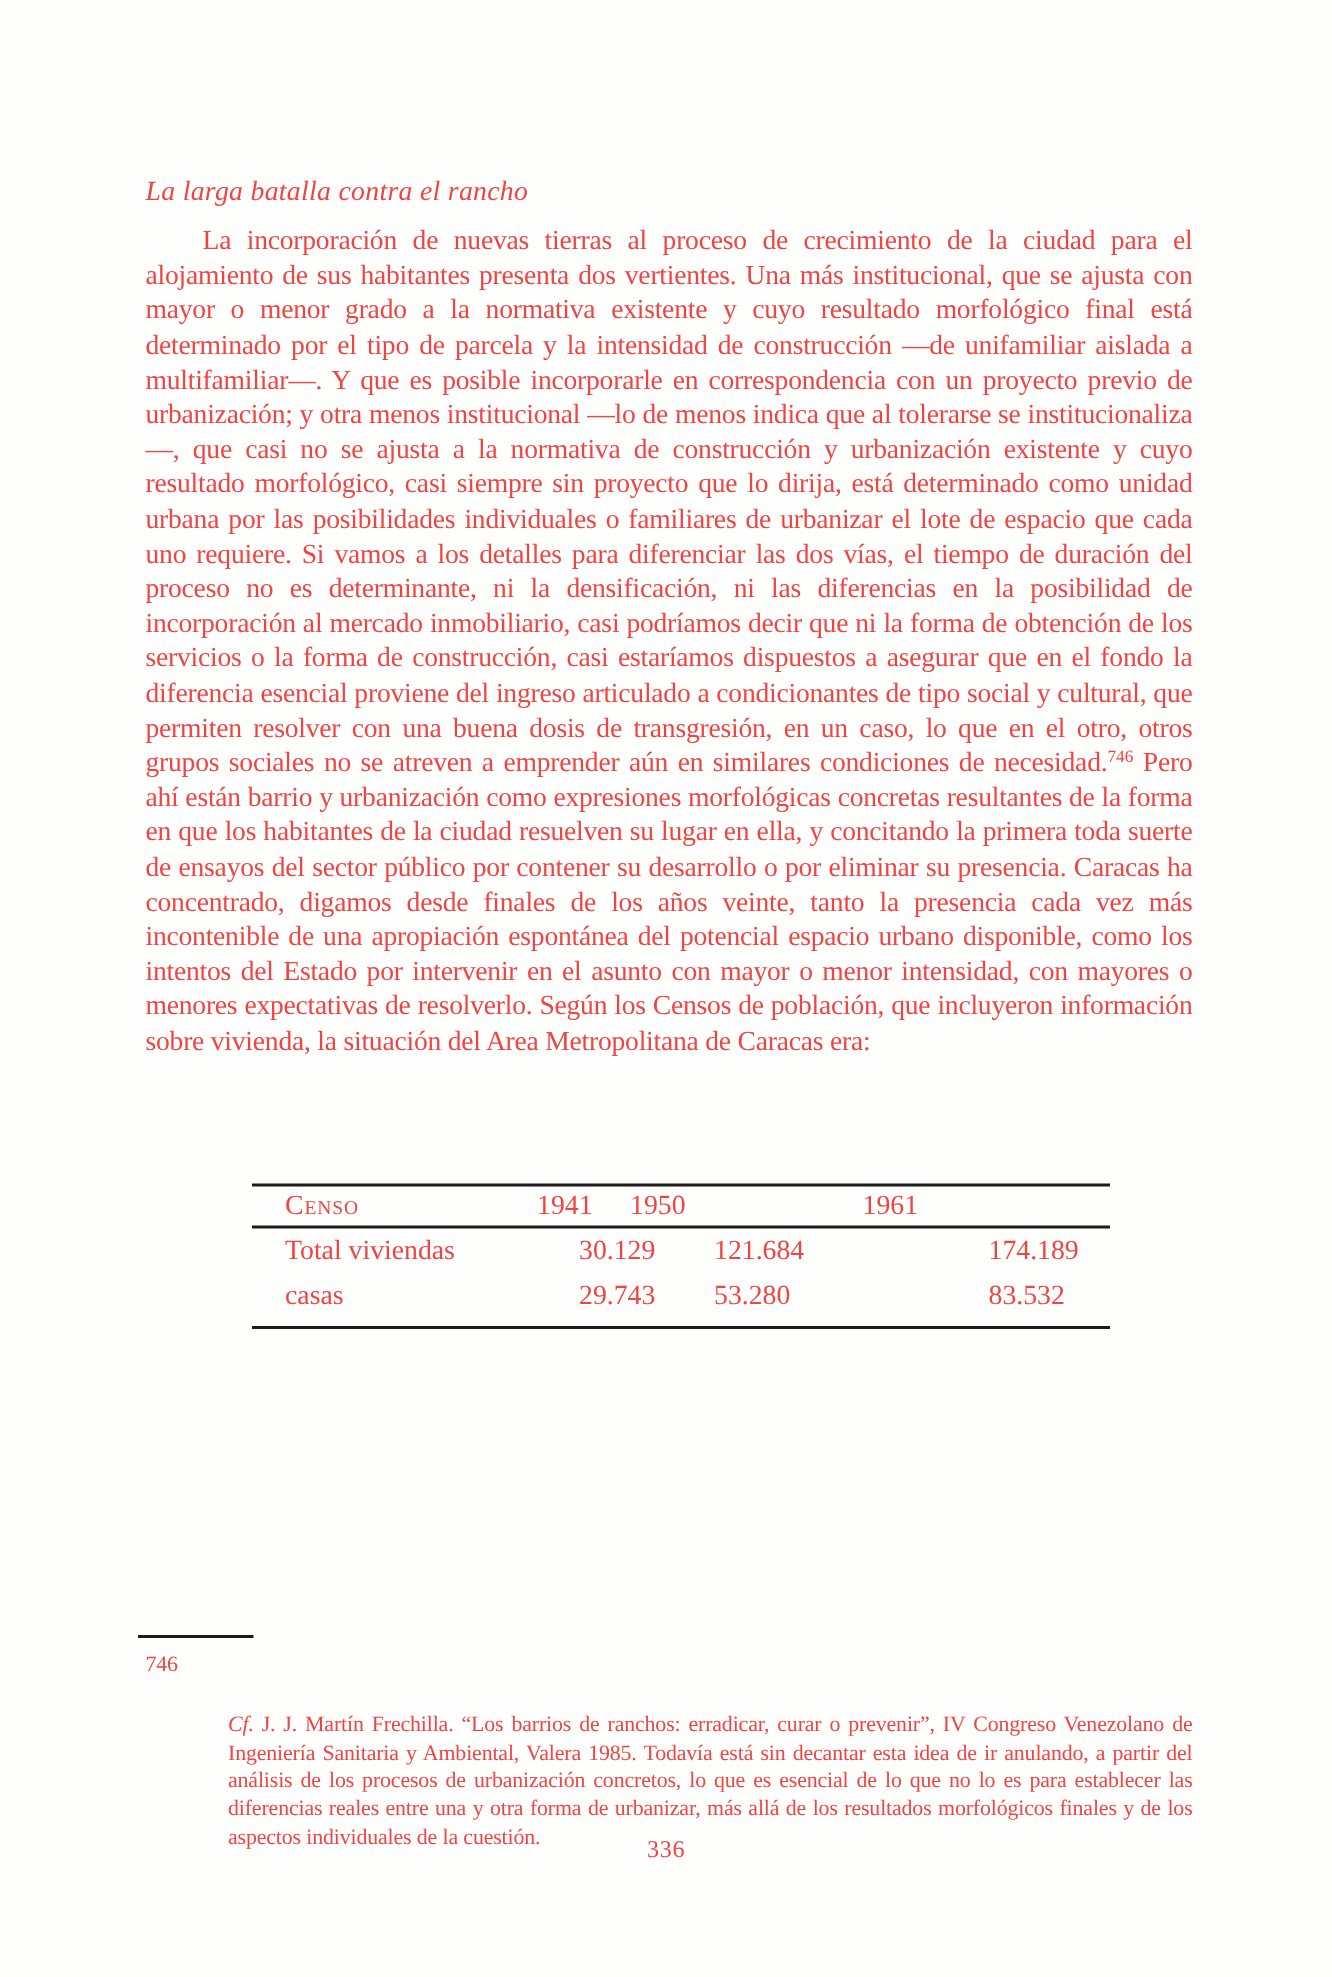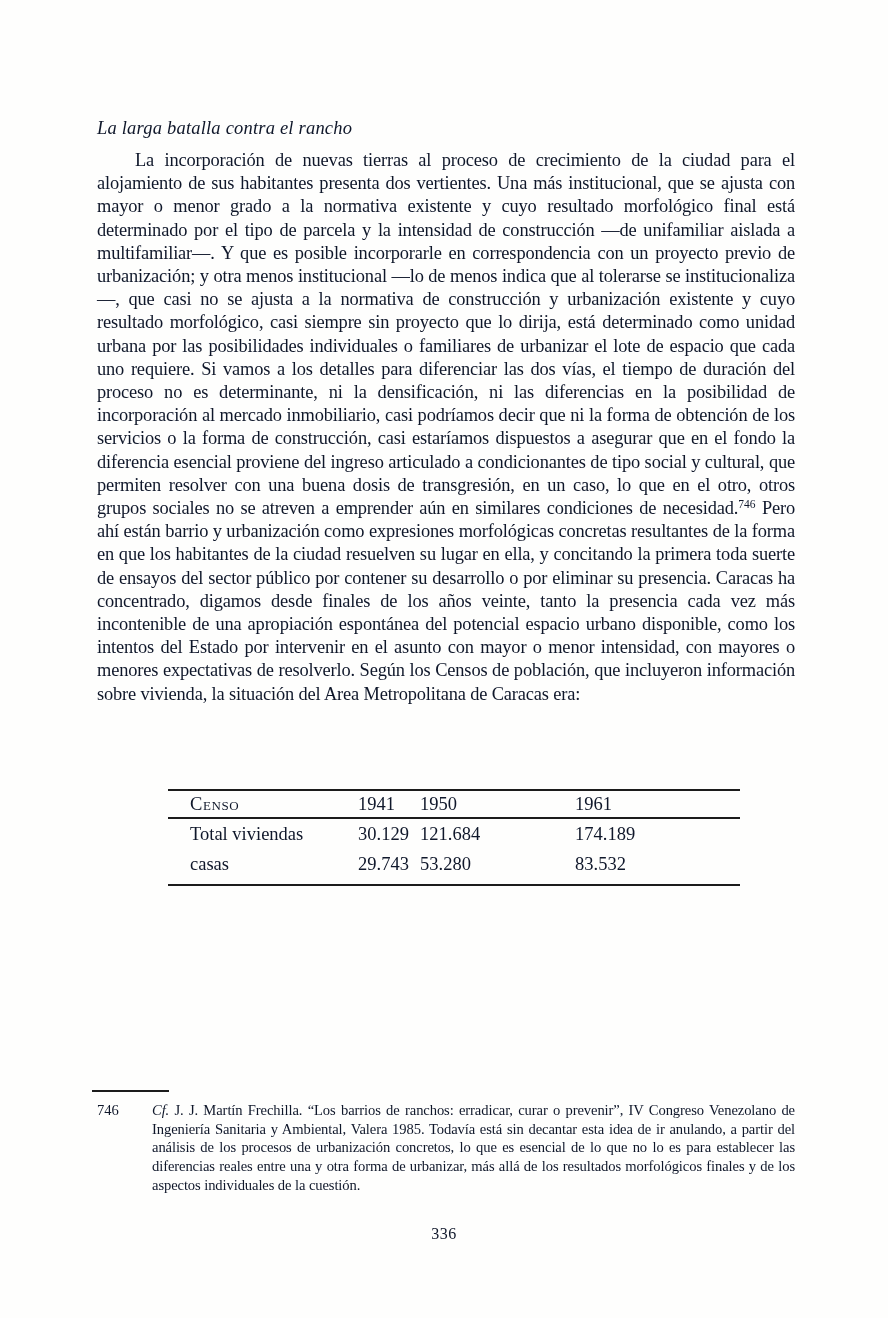--- a/index.html
+++ b/index.html
@@ -3,21 +3,21 @@
 <meta charset="utf-8">
 <style>
   * { margin: 0; padding: 0; box-sizing: border-box; }
   html, body { background: #ffffff; }
   .page {
     position: relative;
     width: 888px;
     height: 1318px;
     background: #fefefd;
     font-family: "Liberation Serif", "DejaVu Serif", serif;
-    color: #0f172a;
+    color: #ef4444;
     overflow: hidden;
   }
   .section-title {
     position: absolute;
     left: 97px;
     top: 118px;
     font-size: 18.5px;
     font-style: italic;
     letter-spacing: 0.2px;
     white-space: nowrap;
@@ -51,21 +51,21 @@
   }
   .t-row {
     display: grid;
     grid-template-columns: 190px 62px 155px 165px;
     align-items: center;
   }
   .t-row.t-head {
     height: 28px;
     border-bottom: 2px solid #1c1c1c;
   }
-  .t-row.t-body { height: 30px; }
+  .t-row.t-body { height: 30px; gap: 28px; }
   .t-row.t-body:first-of-type { margin-top: 4px; }
   .t-row.t-body:last-of-type { margin-bottom: 5px; }
   .t-cell.label { padding-left: 22px; text-align: left; }
   .t-cell.num { text-align: left; }
   .t-head .label {
     font-variant: small-caps;
     letter-spacing: 0.6px;
   }
   
   .fn-rule {
@@ -84,21 +84,21 @@
     font-size: 14.6px;
     line-height: 18.7px;
     text-align: justify;
     letter-spacing: -0.1px;
   }
   .fn-num {
     position: absolute;
     left: 0;
     top: 0;
   }
-  .fn-body { display: block; margin-left: 55px; }
+  .fn-body { display: block; margin-left: 55px; margin-top: 40px; }
   .fn-lead { font-style: italic; }
   .page-number {
     position: absolute;
     left: 0;
     top: 1225px;
     width: 888px;
     text-align: center;
     font-size: 16px;
     letter-spacing: 0.5px;
   }

